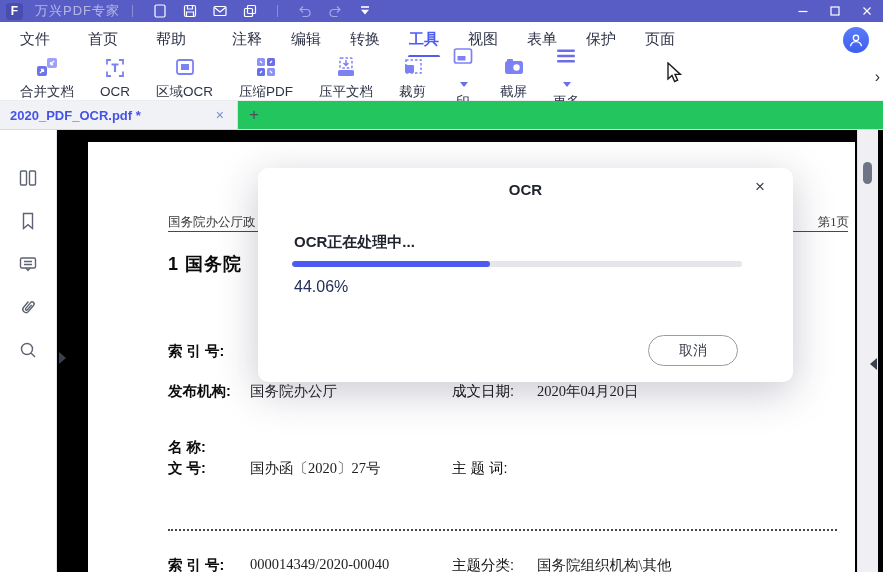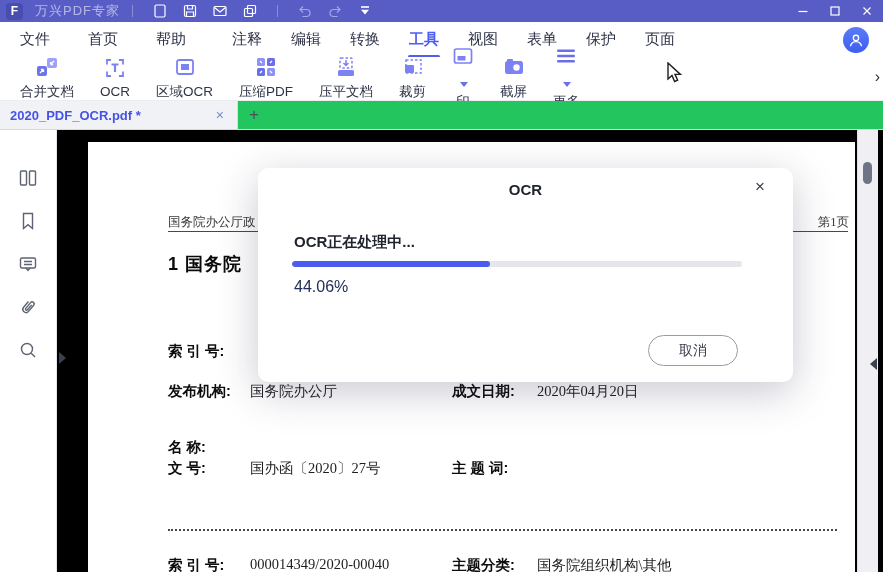--- a/index.html
+++ b/index.html
@@ -74,21 +74,21 @@
   .pg-header-left { position:absolute; left:80px; top:72px; font-size:12.5px; color:#38383c;
     font-family:"Liberation Serif", serif; }
   .pg-header-right { position:absolute; right:6px; top:72px; font-size:12.5px; color:#38383c;
     font-family:"Liberation Serif", serif; }
   .pg-rule { position:absolute; left:80px; right:7px; top:89px; border-top:1.5px solid #46484e; }
   .pg-heading { position:absolute; left:80px; top:110px; font-size:18px; font-weight:700;
     color:#0a0a0a; letter-spacing:1px; }
   .f-row { position:absolute; left:80px; right:8px; height:20px; font-size:14.5px; }
   .f-label  { position:absolute; left:0;   font-weight:700; color:#0d0d0d; white-space:nowrap; }
   .f-value  { position:absolute; left:82px;  color:#1d1d1f; white-space:nowrap; font-family:"Liberation Serif", serif; }
-  .f-label2 { position:absolute; left:284px; font-weight:700; color:#0d0d0d; white-space:nowrap; }
+  .f-label2 { position:absolute; left:284px; font-weight:400; color:#0d0d0d; white-space:nowrap; }
   .f-value2 { position:absolute; left:369px; color:#1d1d1f; white-space:nowrap; font-family:"Liberation Serif", serif; }
   .dotted { position:absolute; left:80px; right:18px; top:387px; border-top:2px dotted #45464a; }
   
   .dialog { position:absolute; left:258px; top:168px; width:535px; height:214px; background:#fff;
     border-radius:10px; box-shadow:0 10px 40px rgba(40,40,70,.25); z-index:40; }
   .dlg-title { position:absolute; left:0; right:0; top:13px; text-align:center;
     font-size:15px; font-weight:700; color:#20242f; }
   .dlg-close { position:absolute; right:28px; top:9px; font-size:17px; color:#3a3e49; }
   .dlg-status { position:absolute; left:36px; top:65px; font-size:15px; font-weight:700; color:#20242f; }
   .progress-track { position:absolute; left:34px; top:93px; width:450px; height:6px;

